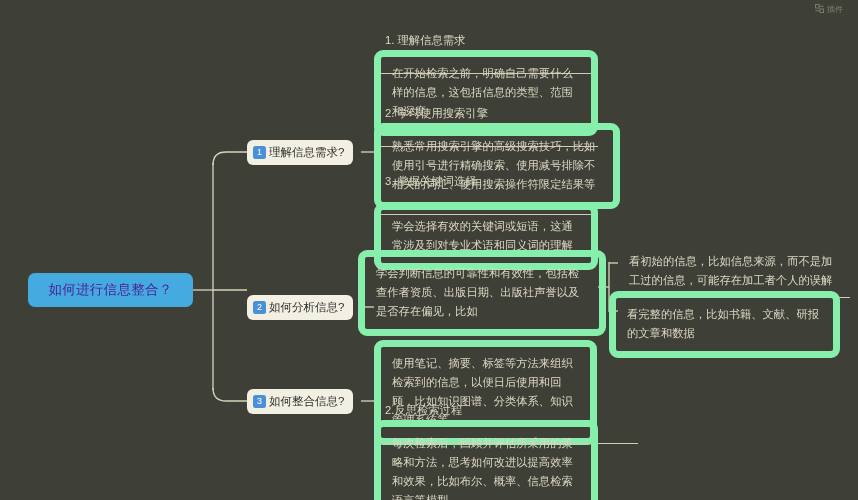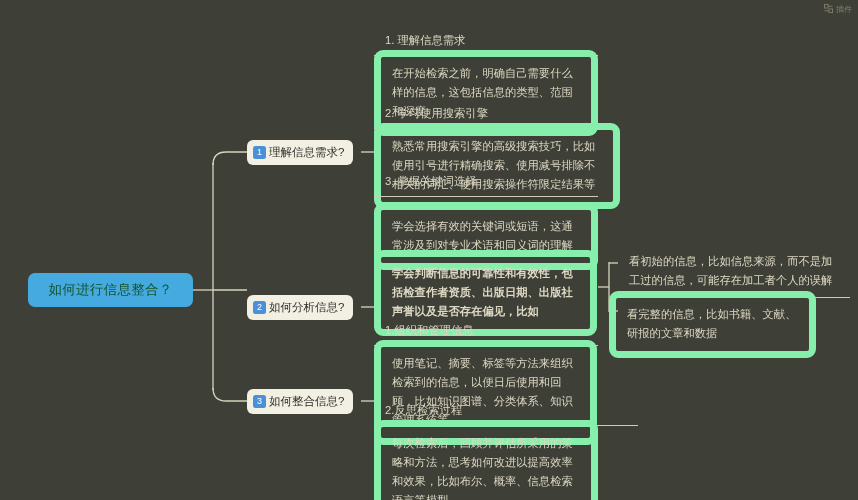--- a/index.html
+++ b/index.html
@@ -13,21 +13,21 @@
   svg.links{position:absolute;left:0;top:0;width:858px;height:500px;pointer-events:none;}
 
   
   .root{
     position:absolute;
     left:28px;top:273px;
     width:165px;height:34px;
     background:#45aae0;
     border-radius:7px;
     display:flex;align-items:center;justify-content:center;
-    color:#14532d;
+    color:#4c1d95;
     font-size:13.5px;
     letter-spacing:.3px;
     box-sizing:border-box;
   }
 
   
   .branch{
     position:absolute;
     height:25px;
     background:#f2efe3;
@@ -61,34 +61,34 @@
     font-size:11.3px;
     line-height:19px;
     padding:7px 11px 8px 11px;
     background:transparent;
   }
   
   .card.rule{
     border:none;
     border-bottom:1px solid #cfcbb4;
     border-radius:0;
-    padding:3px 11px 5px 11px;
+    padding:3px 11px 23px 11px;
   }
   .card.rule-plain{
     border:none;
     border-bottom:1px solid #cfcbb4;
     border-radius:0;
     padding:5px 11px 7px 11px;
     line-height:19px;
   }
 
   
   .watermark{
     position:absolute;
-    right:6px;top:4px;
+    right:15px;top:4px;
     display:flex;align-items:flex-start;gap:3px;
     color:#8e8a76;
     font-size:8px;
     opacity:.85;
   }
   .wm-ico{width:9px;height:9px;display:block;}
 </style>
 </head>
 <body>
 
@@ -142,27 +142,26 @@
   <div class="card" style="left:374px;top:50px;width:224px;">在开始检索之前，明确自己需要什么样的信息，这包括信息的类型、范围和深度</div>
 
   <div class="card rule" style="left:374px;top:101px;width:224px;">2. 学习使用搜索引擎</div>
 
   <div class="card" style="left:374px;top:123px;width:246px;">熟悉常用搜索引擎的高级搜索技巧，比如使用引号进行精确搜索、使用减号排除不相关的词汇、使用搜索操作符限定结果等</div>
 
   <div class="card rule" style="left:374px;top:169px;width:224px;">3. 掌握关键词选择</div>
 
   <div class="card" style="left:374px;top:203px;width:224px;">学会选择有效的关键词或短语，这通常涉及到对专业术语和同义词的理解</div>
 
-  <div class="card" style="left:374px;top:250px;width:223px;font-weight:bold;">学会判断信息的可靠性和有效性，包括检查作者资质、出版日期、出版社声誉以及是否存在偏见，比如</div>
+  <div class="card" style="left:358px;top:250px;width:248px;">学会判断信息的可靠性和有效性，包括检查作者资质、出版日期、出版社声誉以及是否存在偏见，比如</div>
 
   <div class="card rule-plain" style="left:618px;top:247px;width:232px;">看初始的信息，比如信息来源，而不是加工过的信息，可能存在加工者个人的误解</div>
 
-  <div class="card" style="left:609px;top:291px;width:207px;">看完整的信息，比如书籍、文献、研报的文章和数据</div>
+  <div class="card" style="left:609px;top:291px;width:231px;">看完整的信息，比如书籍、文献、研报的文章和数据</div>
 
-  <div class="card rule" style="left:374px;top:318px;width:224px;">1.组织和管理信息</div>
 
   <div class="card" style="left:374px;top:340px;width:223px;">使用笔记、摘要、标签等方法来组织检索到的信息，以便日后使用和回顾，比如知识图谱、分类体系、知识管理系统等</div>
 
   <div class="card rule" style="left:374px;top:398px;width:264px;">2.反思检索过程</div>
 
   <div class="card" style="left:374px;top:420px;width:224px;">每次检索后，回顾并评估所采用的策略和方法，思考如何改进以提高效率和效果，比如布尔、概率、信息检索语言等模型</div>
 
   <div class="watermark">
     <svg class="wm-ico" viewBox="0 0 10 10">
       <rect x="0.5" y="0.5" width="4" height="4" fill="none" stroke="#8e8a76" stroke-width="1"></rect>

